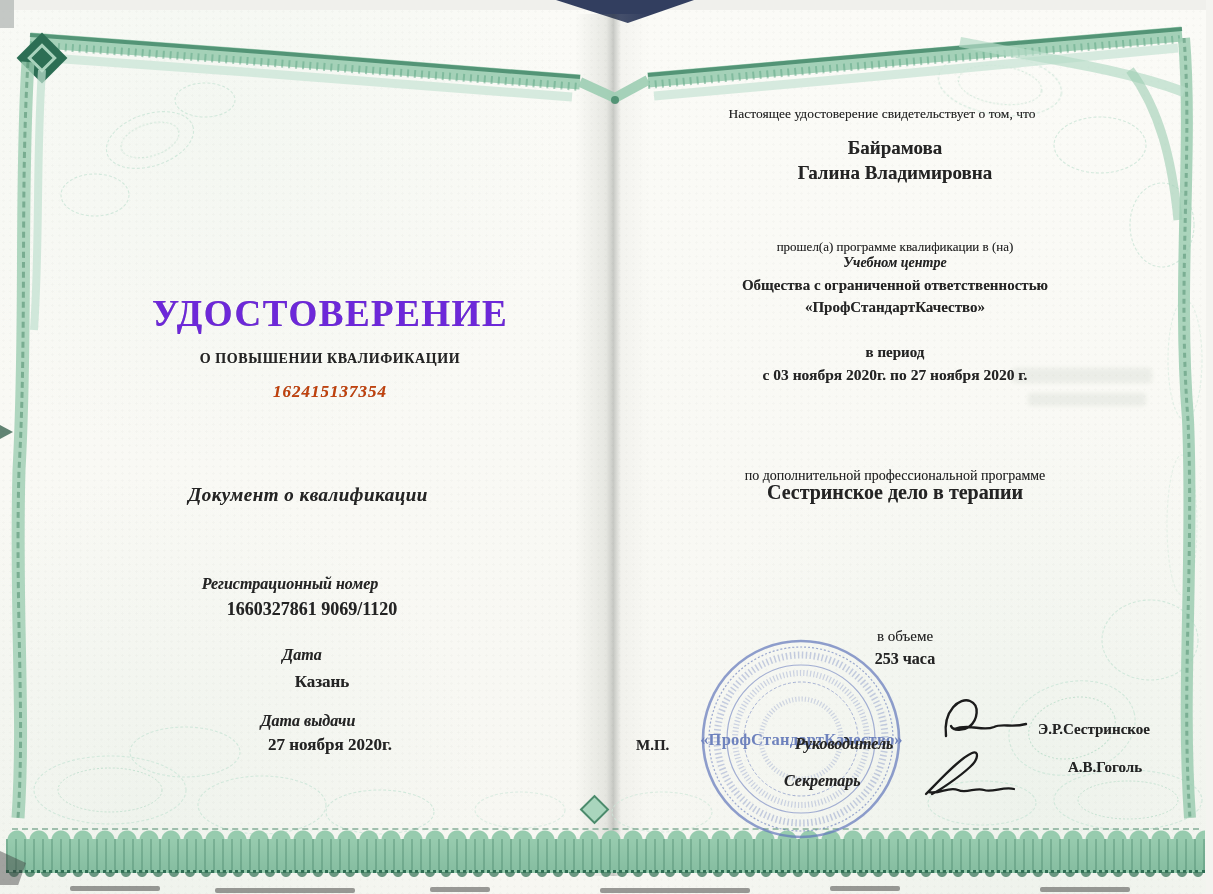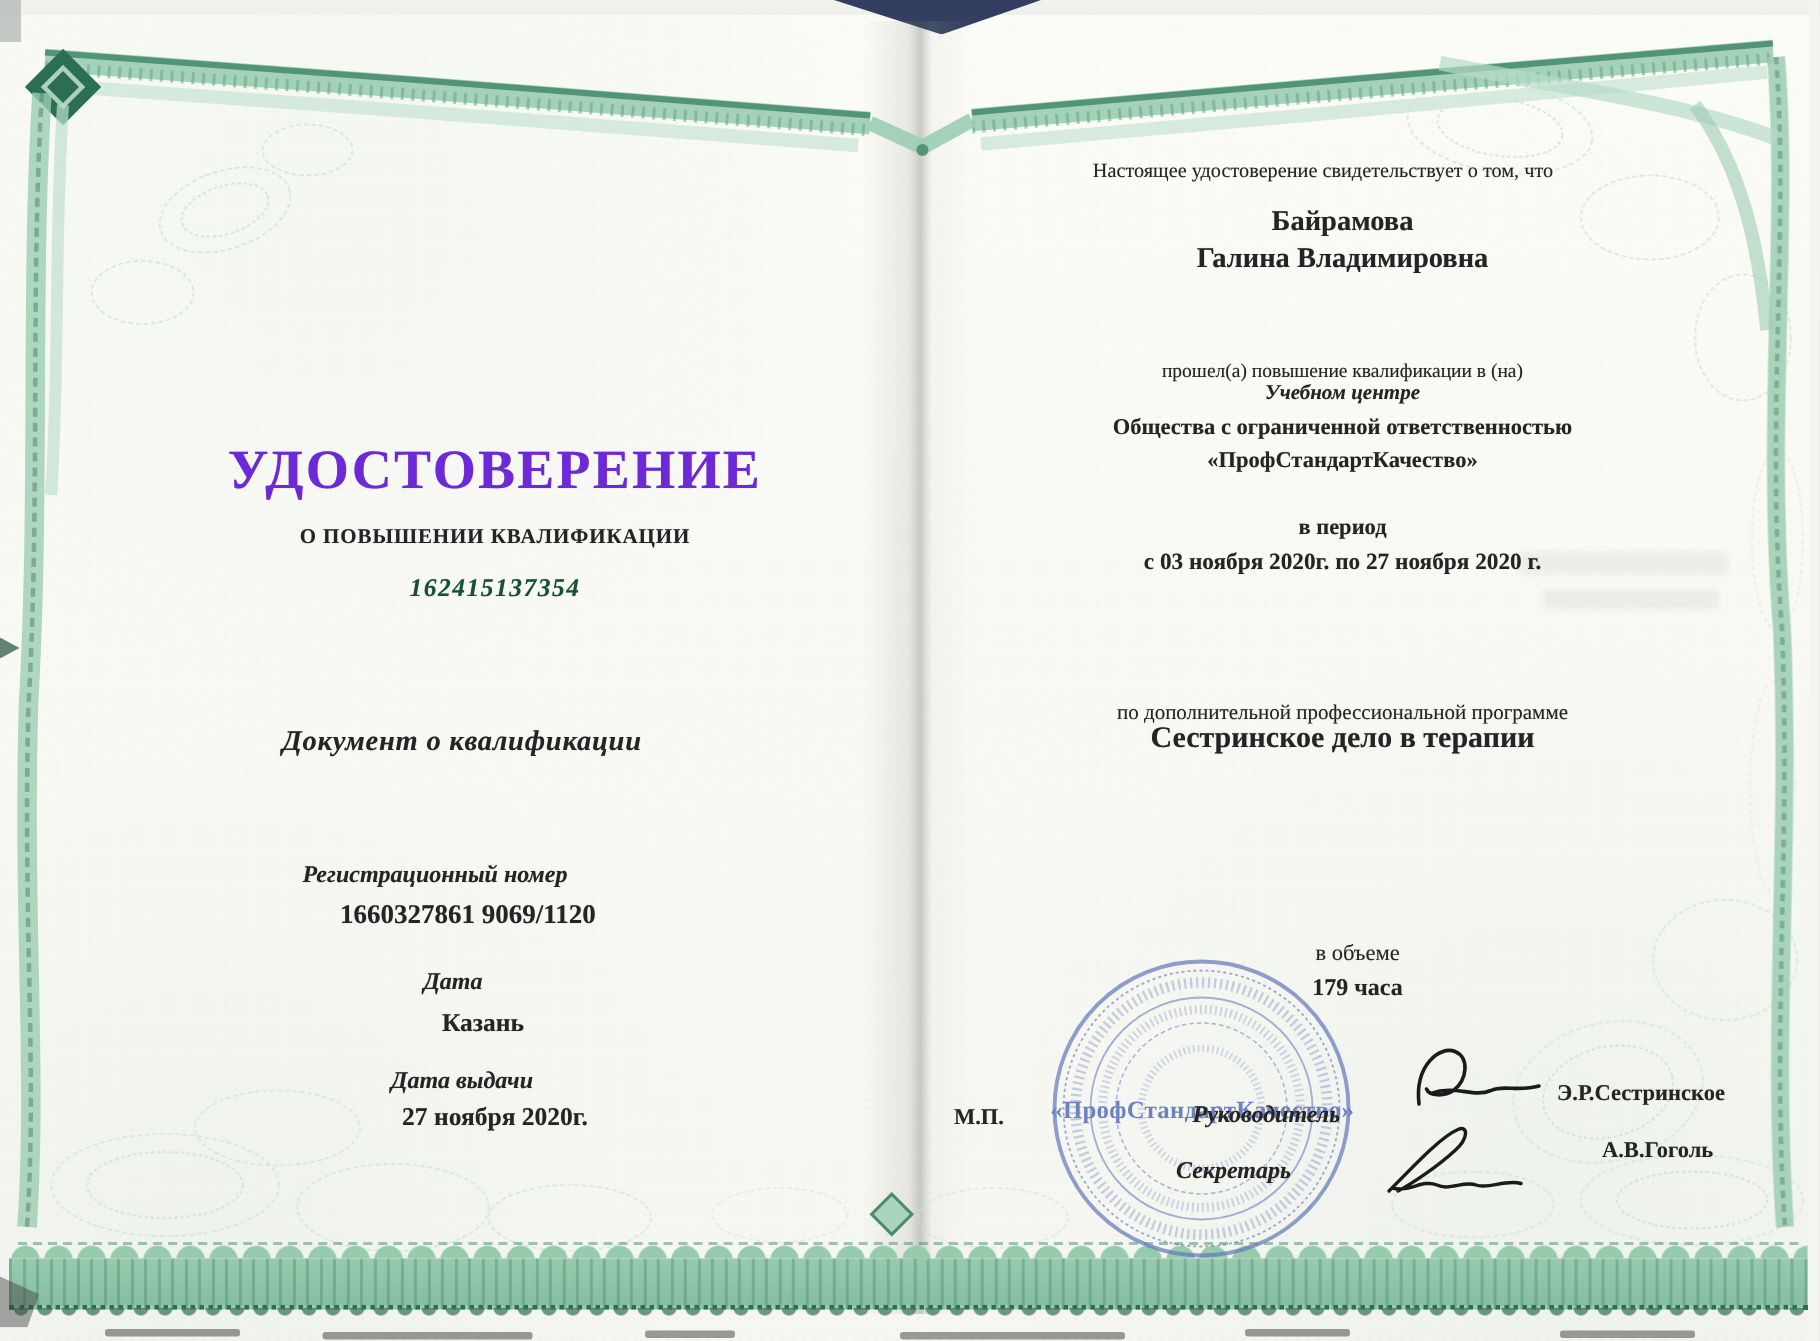--- a/index.html
+++ b/index.html
@@ -143,42 +143,42 @@
   <div class="dash" style="left:600px;top:888px;width:150px;"></div>
   <div class="dash" style="left:830px;top:886px;width:70px;"></div>
   <div class="dash" style="left:1040px;top:887px;width:90px;"></div>
   <div class="bl-mark"></div>
   <div class="l-arrow"></div>
   <div class="ghost" style="left:1012px;top:368px;width:140px;height:15px;"></div>
   <div class="ghost" style="left:1028px;top:393px;width:118px;height:13px;"></div>
 
   <div class="abs ctr soft t-title" style="left:130px;top:292px;width:400px;">УДОСТОВЕРЕНИЕ</div>
   <div class="abs ctr soft t-sub" style="left:130px;top:351px;width:400px;">О ПОВЫШЕНИИ КВАЛИФИКАЦИИ</div>
-  <div class="abs ctr soft t-serial" style="left:130px;top:382px;width:400px;color:#14532d;">162415137354</div>
+  <div class="abs ctr soft t-serial" style="left:130px;top:382px;width:400px;color:#c2410c;">162415137354</div>
   <div class="abs ctr soft t-ital" style="left:108px;top:484px;width:400px;font-size:19px;letter-spacing:.5px;">Документ о квалификации</div>
   <div class="abs ctr soft t-ital" style="left:90px;top:575px;width:400px;font-size:16px;">Регистрационный номер</div>
   <div class="abs ctr soft t-b" style="left:112px;top:599px;width:400px;font-size:18px;">1660327861 9069/1120</div>
   <div class="abs ctr soft t-ital" style="left:102px;top:646px;width:400px;font-size:16px;">Дата</div>
   <div class="abs ctr soft t-b" style="left:122px;top:672px;width:400px;font-size:17px;">Казань</div>
   <div class="abs ctr soft t-ital" style="left:108px;top:712px;width:400px;font-size:16px;">Дата выдачи</div>
   <div class="abs ctr soft t-b" style="left:130px;top:735px;width:400px;font-size:17px;">27 ноября 2020г.</div>
 
   <div class="abs ctr soft" style="left:657px;top:106px;width:450px;font-size:13.5px;">Настоящее удостоверение свидетельствует о том, что</div>
   <div class="abs ctr soft t-b" style="left:670px;top:137px;width:450px;font-size:19px;">Байрамова</div>
   <div class="abs ctr soft t-b" style="left:670px;top:162px;width:450px;font-size:19px;">Галина Владимировна</div>
-  <div class="abs ctr soft" style="left:670px;top:239px;width:450px;font-size:13px;">прошел(а) повышение квалификации в (на)</div>
+  <div class="abs ctr soft" style="left:670px;top:239px;width:450px;font-size:13px;">прошел(а) программе квалификации в (на)</div>
   <div class="abs ctr soft t-b" style="left:670px;top:255px;width:450px;font-size:14px;font-style:italic;">Учебном центре</div>
   <div class="abs ctr soft t-b" style="left:670px;top:277px;width:450px;font-size:15px;">Общества с ограниченной ответственностью</div>
   <div class="abs ctr soft t-b" style="left:670px;top:299px;width:450px;font-size:15px;">«ПрофСтандартКачество»</div>
   <div class="abs ctr soft" style="left:670px;top:344px;width:450px;font-size:15px;font-weight:600;">в период</div>
   <div class="abs ctr soft t-b" style="left:670px;top:366px;width:450px;font-size:15.5px;">с 03 ноября 2020г.  по 27 ноября 2020 г.</div>
   <div class="abs ctr soft" style="left:670px;top:468px;width:450px;font-size:14px;">по дополнительной профессиональной программе</div>
   <div class="abs ctr soft t-b" style="left:670px;top:481px;width:450px;font-size:20px;">Сестринское дело в терапии</div>
   <div class="abs ctr soft" style="left:680px;top:628px;width:450px;font-size:15px;">в объеме</div>
-  <div class="abs ctr soft t-b" style="left:680px;top:650px;width:450px;font-size:16px;">179 часа</div>
+  <div class="abs ctr soft t-b" style="left:680px;top:650px;width:450px;font-size:16px;">253 часа</div>
 
   <div class="abs soft t-b" style="left:636px;top:737px;font-size:15px;">М.П.</div>
 
   <div class="stamp">
     <svg width="207" height="207" viewBox="0 0 207 207">
       <g fill="none" stroke="#6277bb">
         <circle cx="103" cy="103" r="98" stroke-width="2.6" opacity=".8"></circle>
         <circle cx="103" cy="103" r="92" stroke-width="1.2" stroke-dasharray="2 2" opacity=".7"></circle>
         <circle cx="103" cy="103" r="84" stroke-width="7" stroke-dasharray="1.5 2.5" opacity=".38"></circle>
         <circle cx="103" cy="103" r="74" stroke-width="1.2" opacity=".65"></circle>

